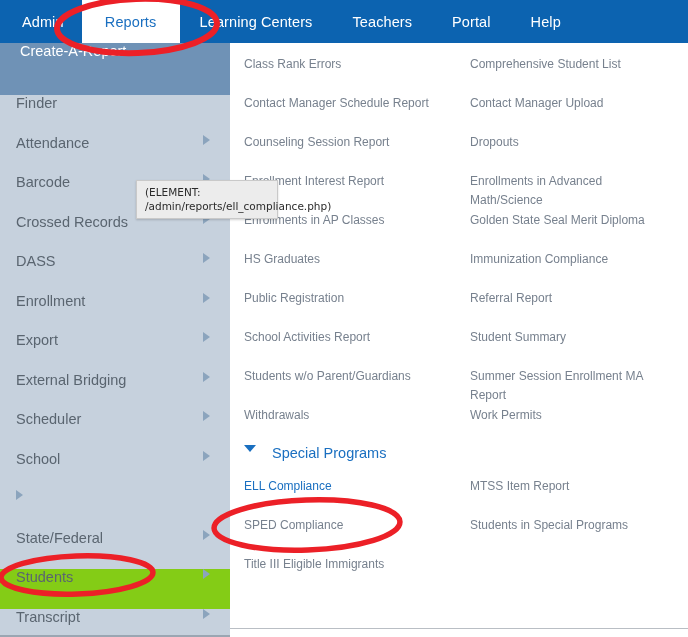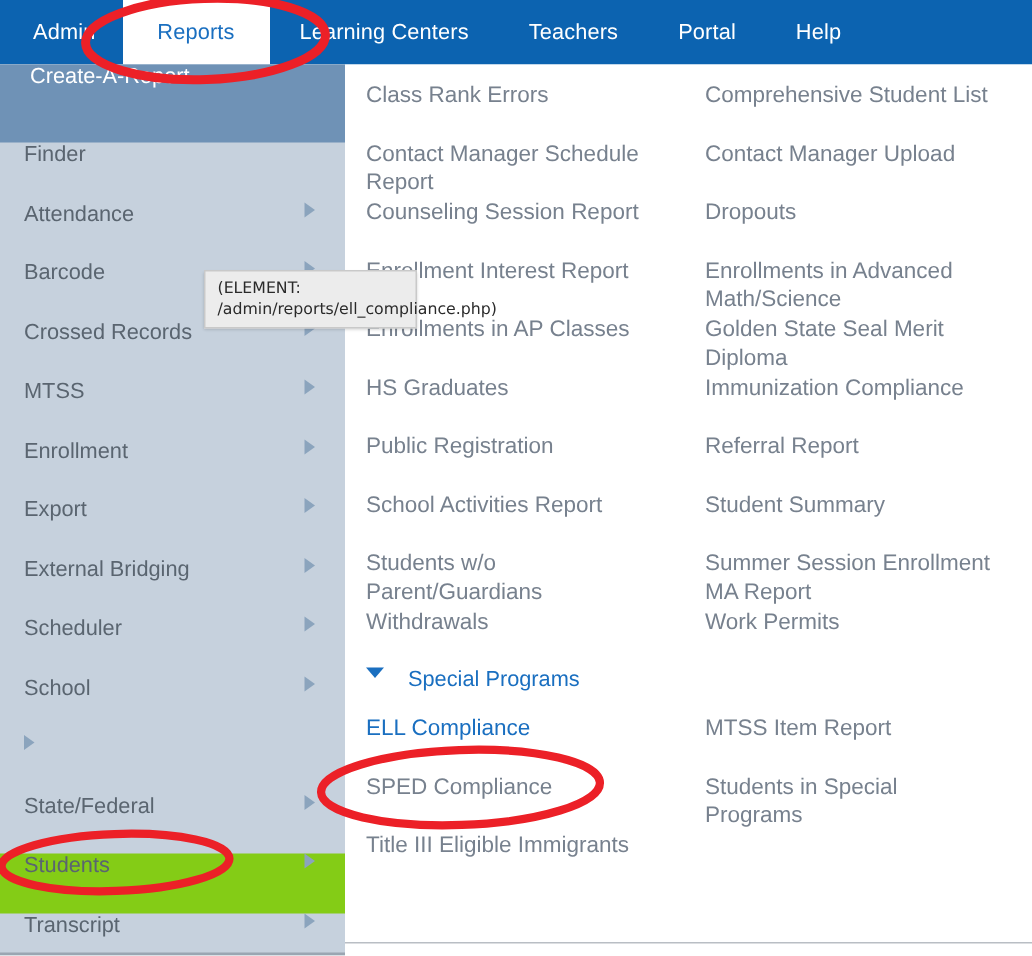--- a/index.html
+++ b/index.html
@@ -110,21 +110,21 @@
   .report-grid {
     position: relative;
     padding: 12px 0 0 0;
   }
   .rrow {
     display: flex;
     min-height: 39px;
     align-items: flex-start;
   }
   .rcell {
-    font-size: 15px;
+    font-size: 12px;
     color: #77818e;
     line-height: 18.5px;
     box-sizing: border-box;
   }
   .rcell.left  { width: 228px; padding-left: 14px; padding-right: 8px; }
   .rcell.right { width: 230px; padding-left: 12px; padding-right: 24px; }
   .rcell a {
     color: #77818e;
     text-decoration: none;
   }
@@ -243,21 +243,21 @@
         </div>
         <div class="side-item">
           <span class="lbl">Barcode</span>
           <span class="caret"></span>
         </div>
         <div class="side-item">
           <span class="lbl">Crossed Records</span>
           <span class="caret"></span>
         </div>
         <div class="side-item">
-          <span class="lbl">MTSS</span>
+          <span class="lbl">DASS</span>
           <span class="caret"></span>
         </div>
         <div class="side-item">
           <span class="lbl">Enrollment</span>
           <span class="caret"></span>
         </div>
         <div class="side-item">
           <span class="lbl">Export</span>
           <span class="caret"></span>
         </div>

